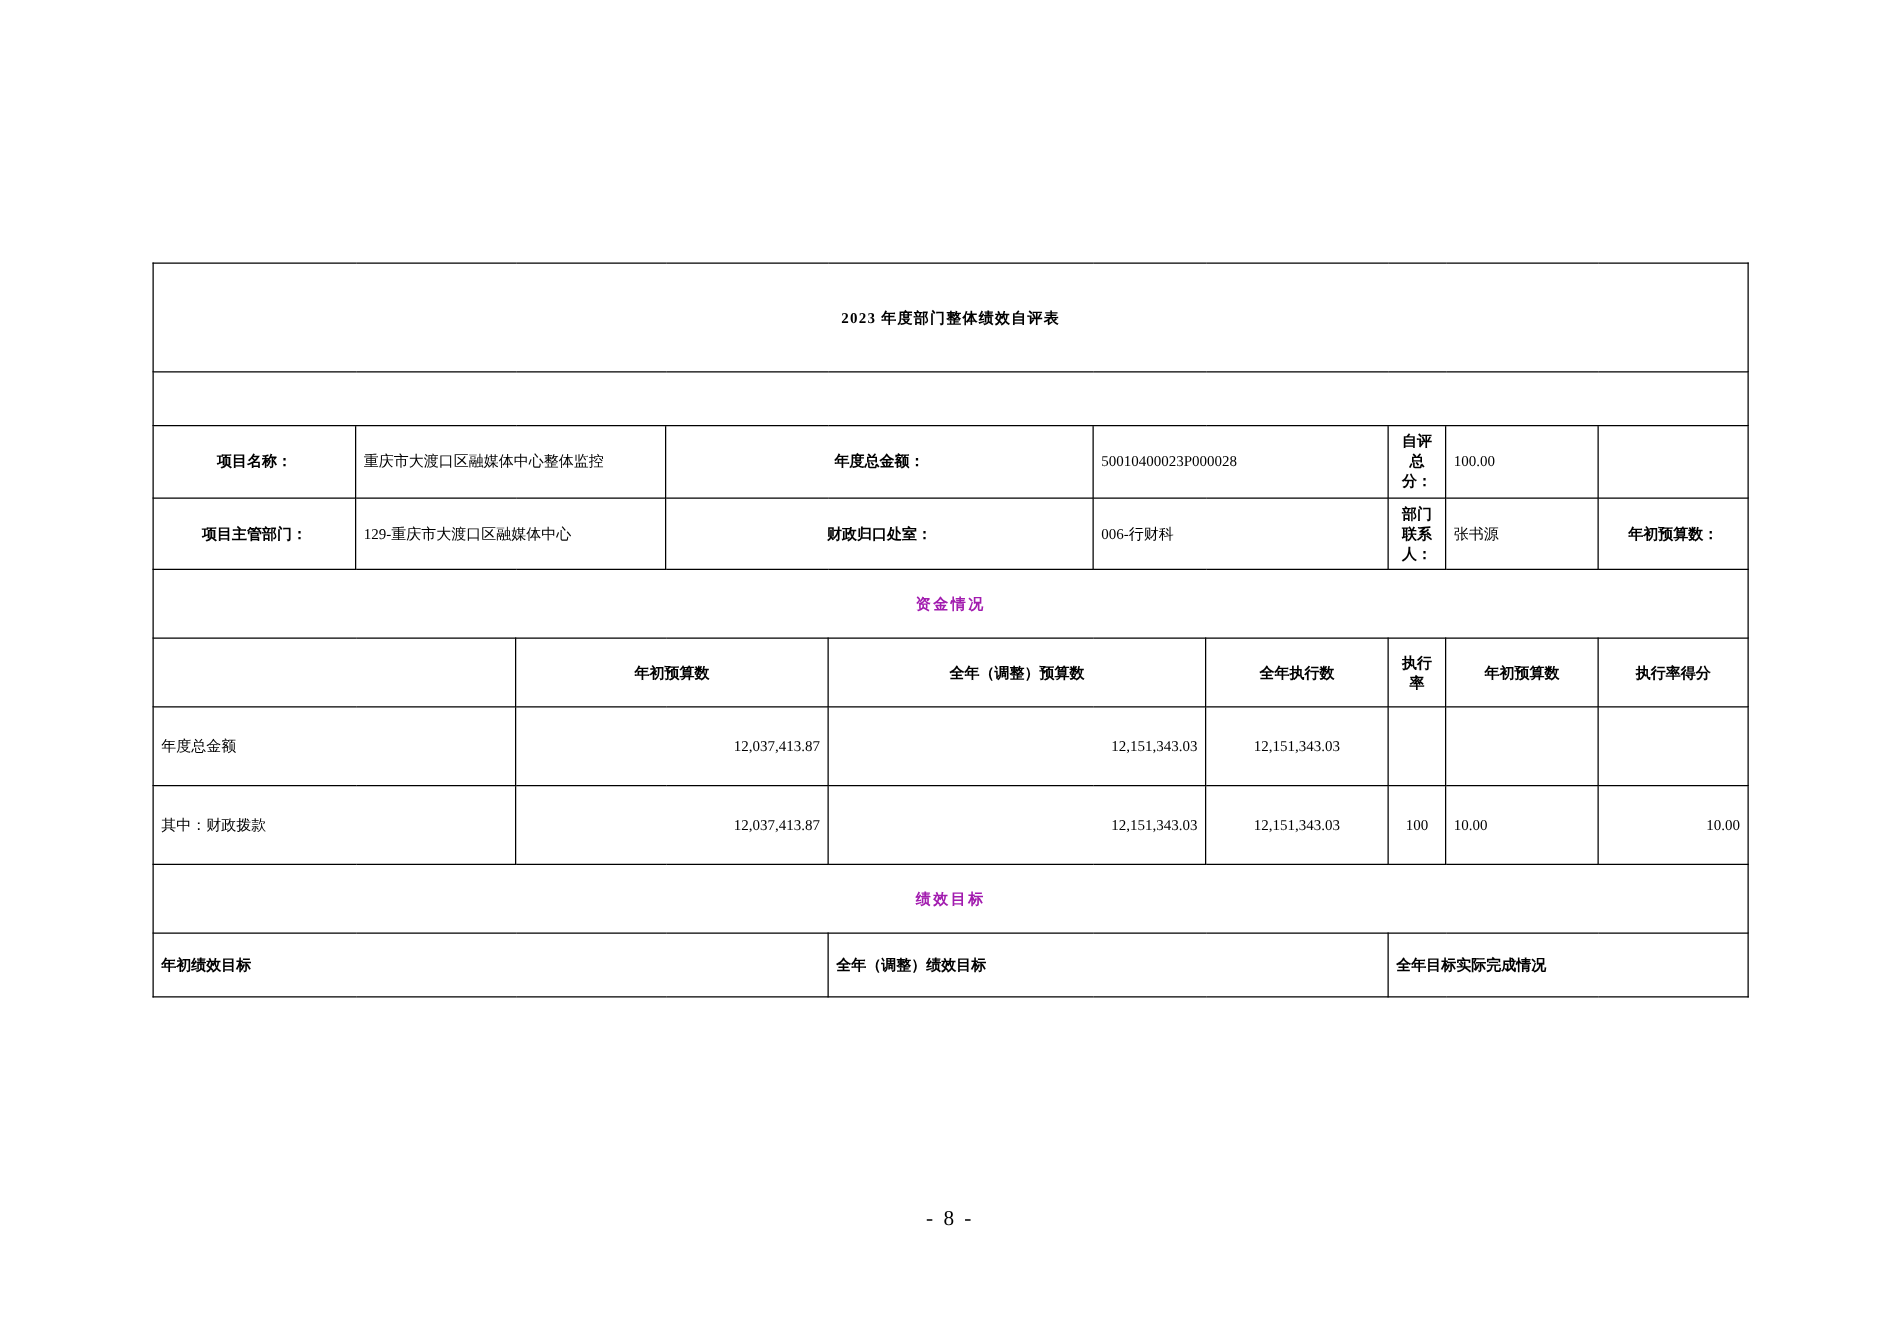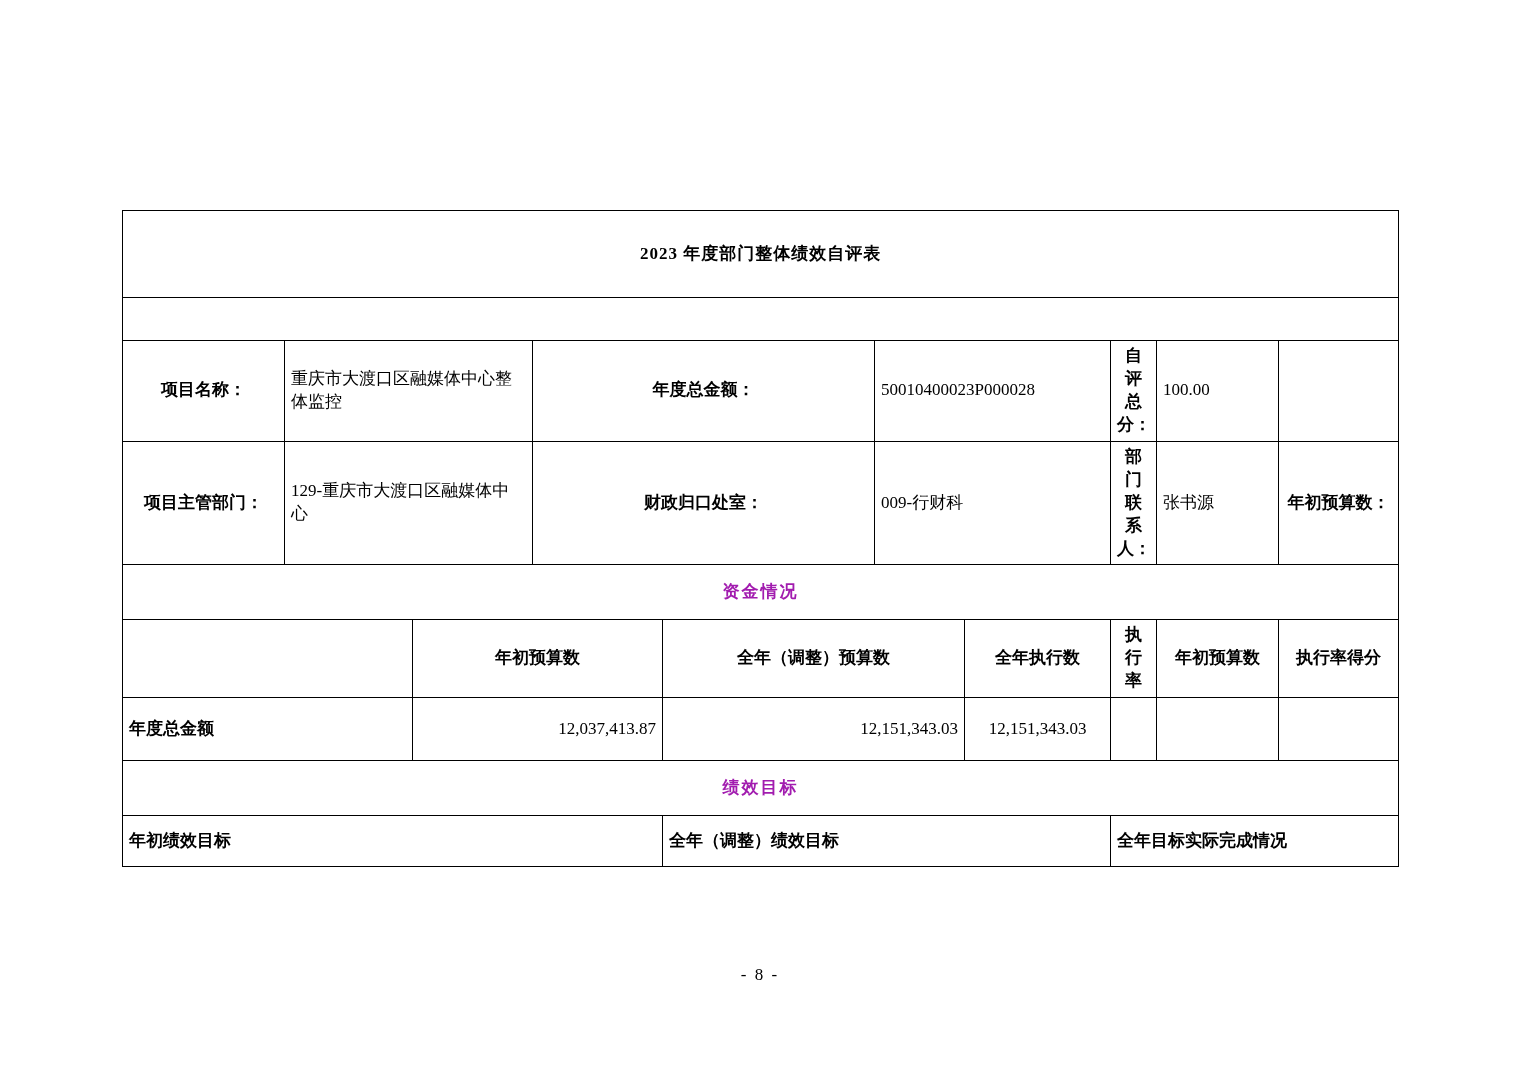--- a/index.html
+++ b/index.html
@@ -25,21 +25,21 @@
     position: absolute;
     left: 122px;
     top: 210px;
     width: 1276px;
     border-collapse: collapse;
     table-layout: fixed;
   }
   .doc-table td {
     border: 1px solid #000000;
     padding: 4px 6px;
-    font-size: 17px;
+    font-size: 12px;
     line-height: 1.35;
     vertical-align: middle;
     font-family: "Liberation Serif", serif;
   }
   .title-cell {
     height: 78px;
     text-align: center;
     font-family: "Liberation Sans", sans-serif;
     font-weight: bold;
     font-size: 33px;
@@ -70,21 +70,21 @@
   .col-head {
     text-align: center;
     font-family: "Liberation Sans", sans-serif;
     font-weight: bold;
     font-size: 17px;
     height: 46px;
   }
   .row-label {
     text-align: left;
     font-family: "Liberation Sans", sans-serif;
-    font-weight: bold;
+    font-weight: normal;
     font-size: 17px;
     padding-left: 10px;
   }
   .num-right {
     text-align: right;
     font-size: 16px;
     padding-right: 8px;
   }
   .num-center {
     text-align: center;
@@ -151,21 +151,21 @@
       <td class="value-cell" colspan="2">50010400023P000028</td>
       <td class="label-cell">自评总分：</td>
       <td class="value-cell">100.00</td>
       <td class="value-cell"></td>
     </tr>
 
     <tr>
       <td class="label-cell">项目主管部门：</td>
       <td class="value-cell" colspan="2">129-重庆市大渡口区融媒体中心</td>
       <td class="label-cell" colspan="2">财政归口处室：</td>
-      <td class="value-cell" colspan="2">009-行财科</td>
+      <td class="value-cell" colspan="2">006-行财科</td>
       <td class="label-cell">部门联系人：</td>
       <td class="value-cell">张书源</td>
       <td class="label-cell">年初预算数：</td>
     </tr>
 
     <tr>
       <td class="section-head" colspan="10">资金情况</td>
     </tr>
 
     <tr>
@@ -181,20 +181,29 @@
     <tr class="money-row">
       <td class="row-label" colspan="2">年度总金额</td>
       <td class="num-right" colspan="2">12,037,413.87</td>
       <td class="num-right" colspan="2">12,151,343.03</td>
       <td class="num-center">12,151,343.03</td>
       <td class="num-center"></td>
       <td class="num-left"></td>
       <td class="num-right"></td>
     </tr>
 
+    <tr class="money-row">
+      <td class="row-label" colspan="2">其中：财政拨款</td>
+      <td class="num-right" colspan="2">12,037,413.87</td>
+      <td class="num-right" colspan="2">12,151,343.03</td>
+      <td class="num-center">12,151,343.03</td>
+      <td class="num-center">100</td>
+      <td class="num-left">10.00</td>
+      <td class="num-right">10.00</td>
+    </tr>
 
 
     <tr>
       <td class="section-head" colspan="10">绩效目标</td>
     </tr>
 
     <tr>
       <td class="goal-head" colspan="4">年初绩效目标</td>
       <td class="goal-head" colspan="3">全年（调整）绩效目标</td>
       <td class="goal-head" colspan="3">全年目标实际完成情况</td>

